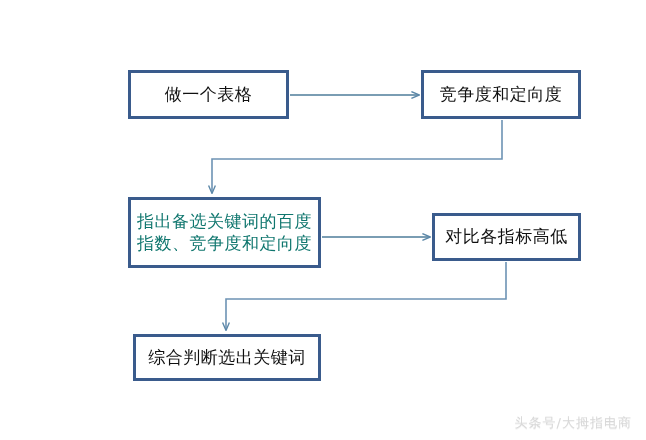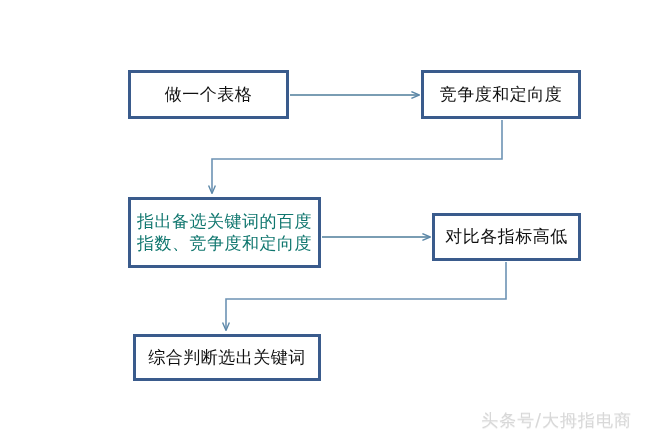--- a/index.html
+++ b/index.html
@@ -41,21 +41,21 @@
     z-index: 2;
   }
   .node .label {
     display: block;
     white-space: pre-line;
   }
   #watermark {
     position: absolute;
     right: 14px;
     bottom: 8px;
-    font-size: 17px;
+    font-size: 13px;
     letter-spacing: 1px;
     color: #d8d8d8;
     text-shadow: 0 1px 0 #f2f2f2;
     z-index: 3;
     user-select: none;
   }
 </style>
 </head>
 <body>
 

